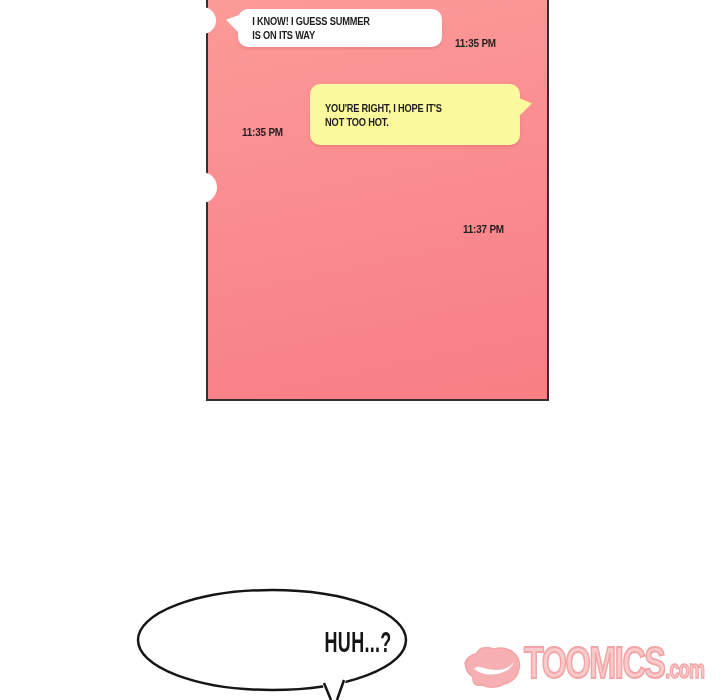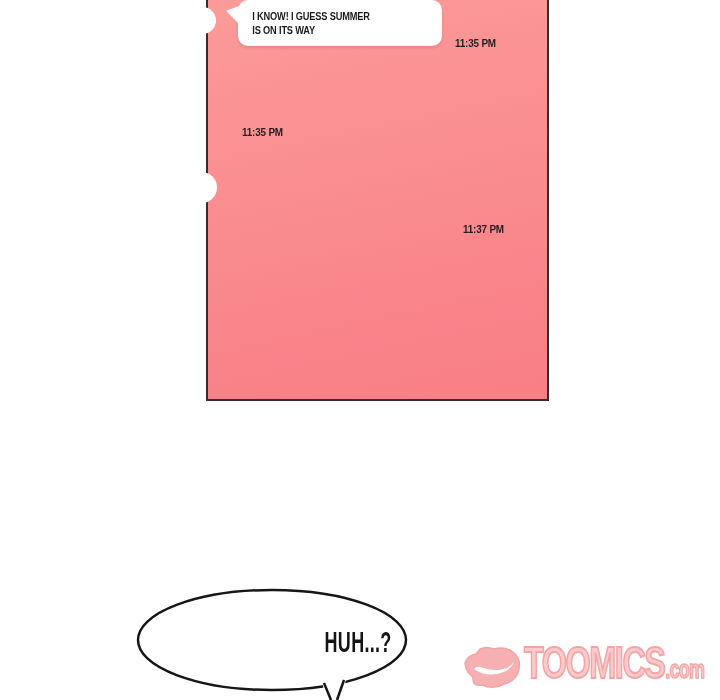--- a/index.html
+++ b/index.html
@@ -118,27 +118,32 @@
     color: #fac2c2;
     -webkit-text-stroke: 1.5px #f19597;
     margin-left: 1px;
   }
 </style>
 </head>
 <body>
 
 <div class="chat-panel">
 
-  <div class="bubble white" style="left:30px; top:0; width:204px; height:46px;">
+  <div class="bubble white" style="left:30px; top:9px; width:204px; height:38px;">
     <span class="tail left" style="top:6px;"></span>
     <div class="msg-text" style="padding-left:17px;">I KNOW! I GUESS SUMMER
 IS ON ITS WAY</div>
   </div>
   <div class="timestamp" style="left:247px; top:37px;">11:35 PM</div>
 
+  <div class="bubble yellow" style="left:102px; top:84px; width:210px; height:61px;">
+    <span class="tail right" style="top:14px;"></span>
+    <div class="msg-text" style="padding-left:18px;">YOU'RE RIGHT, I HOPE IT'S
+NOT TOO HOT.</div>
+  </div>
   <div class="timestamp" style="left:34px; top:126px;">11:35 PM</div>
 
   <div class="timestamp" style="left:255px; top:223px;">11:37 PM</div>
 
 </div>
 
 <div class="avatar" style="left:189px; top:7px; width:27px; height:27px;"></div>
 <div class="avatar" style="left:186px; top:172px; width:31px; height:31px;"></div>
 
 <svg class="speech-svg" width="290" height="115" viewBox="0 0 290 115">

